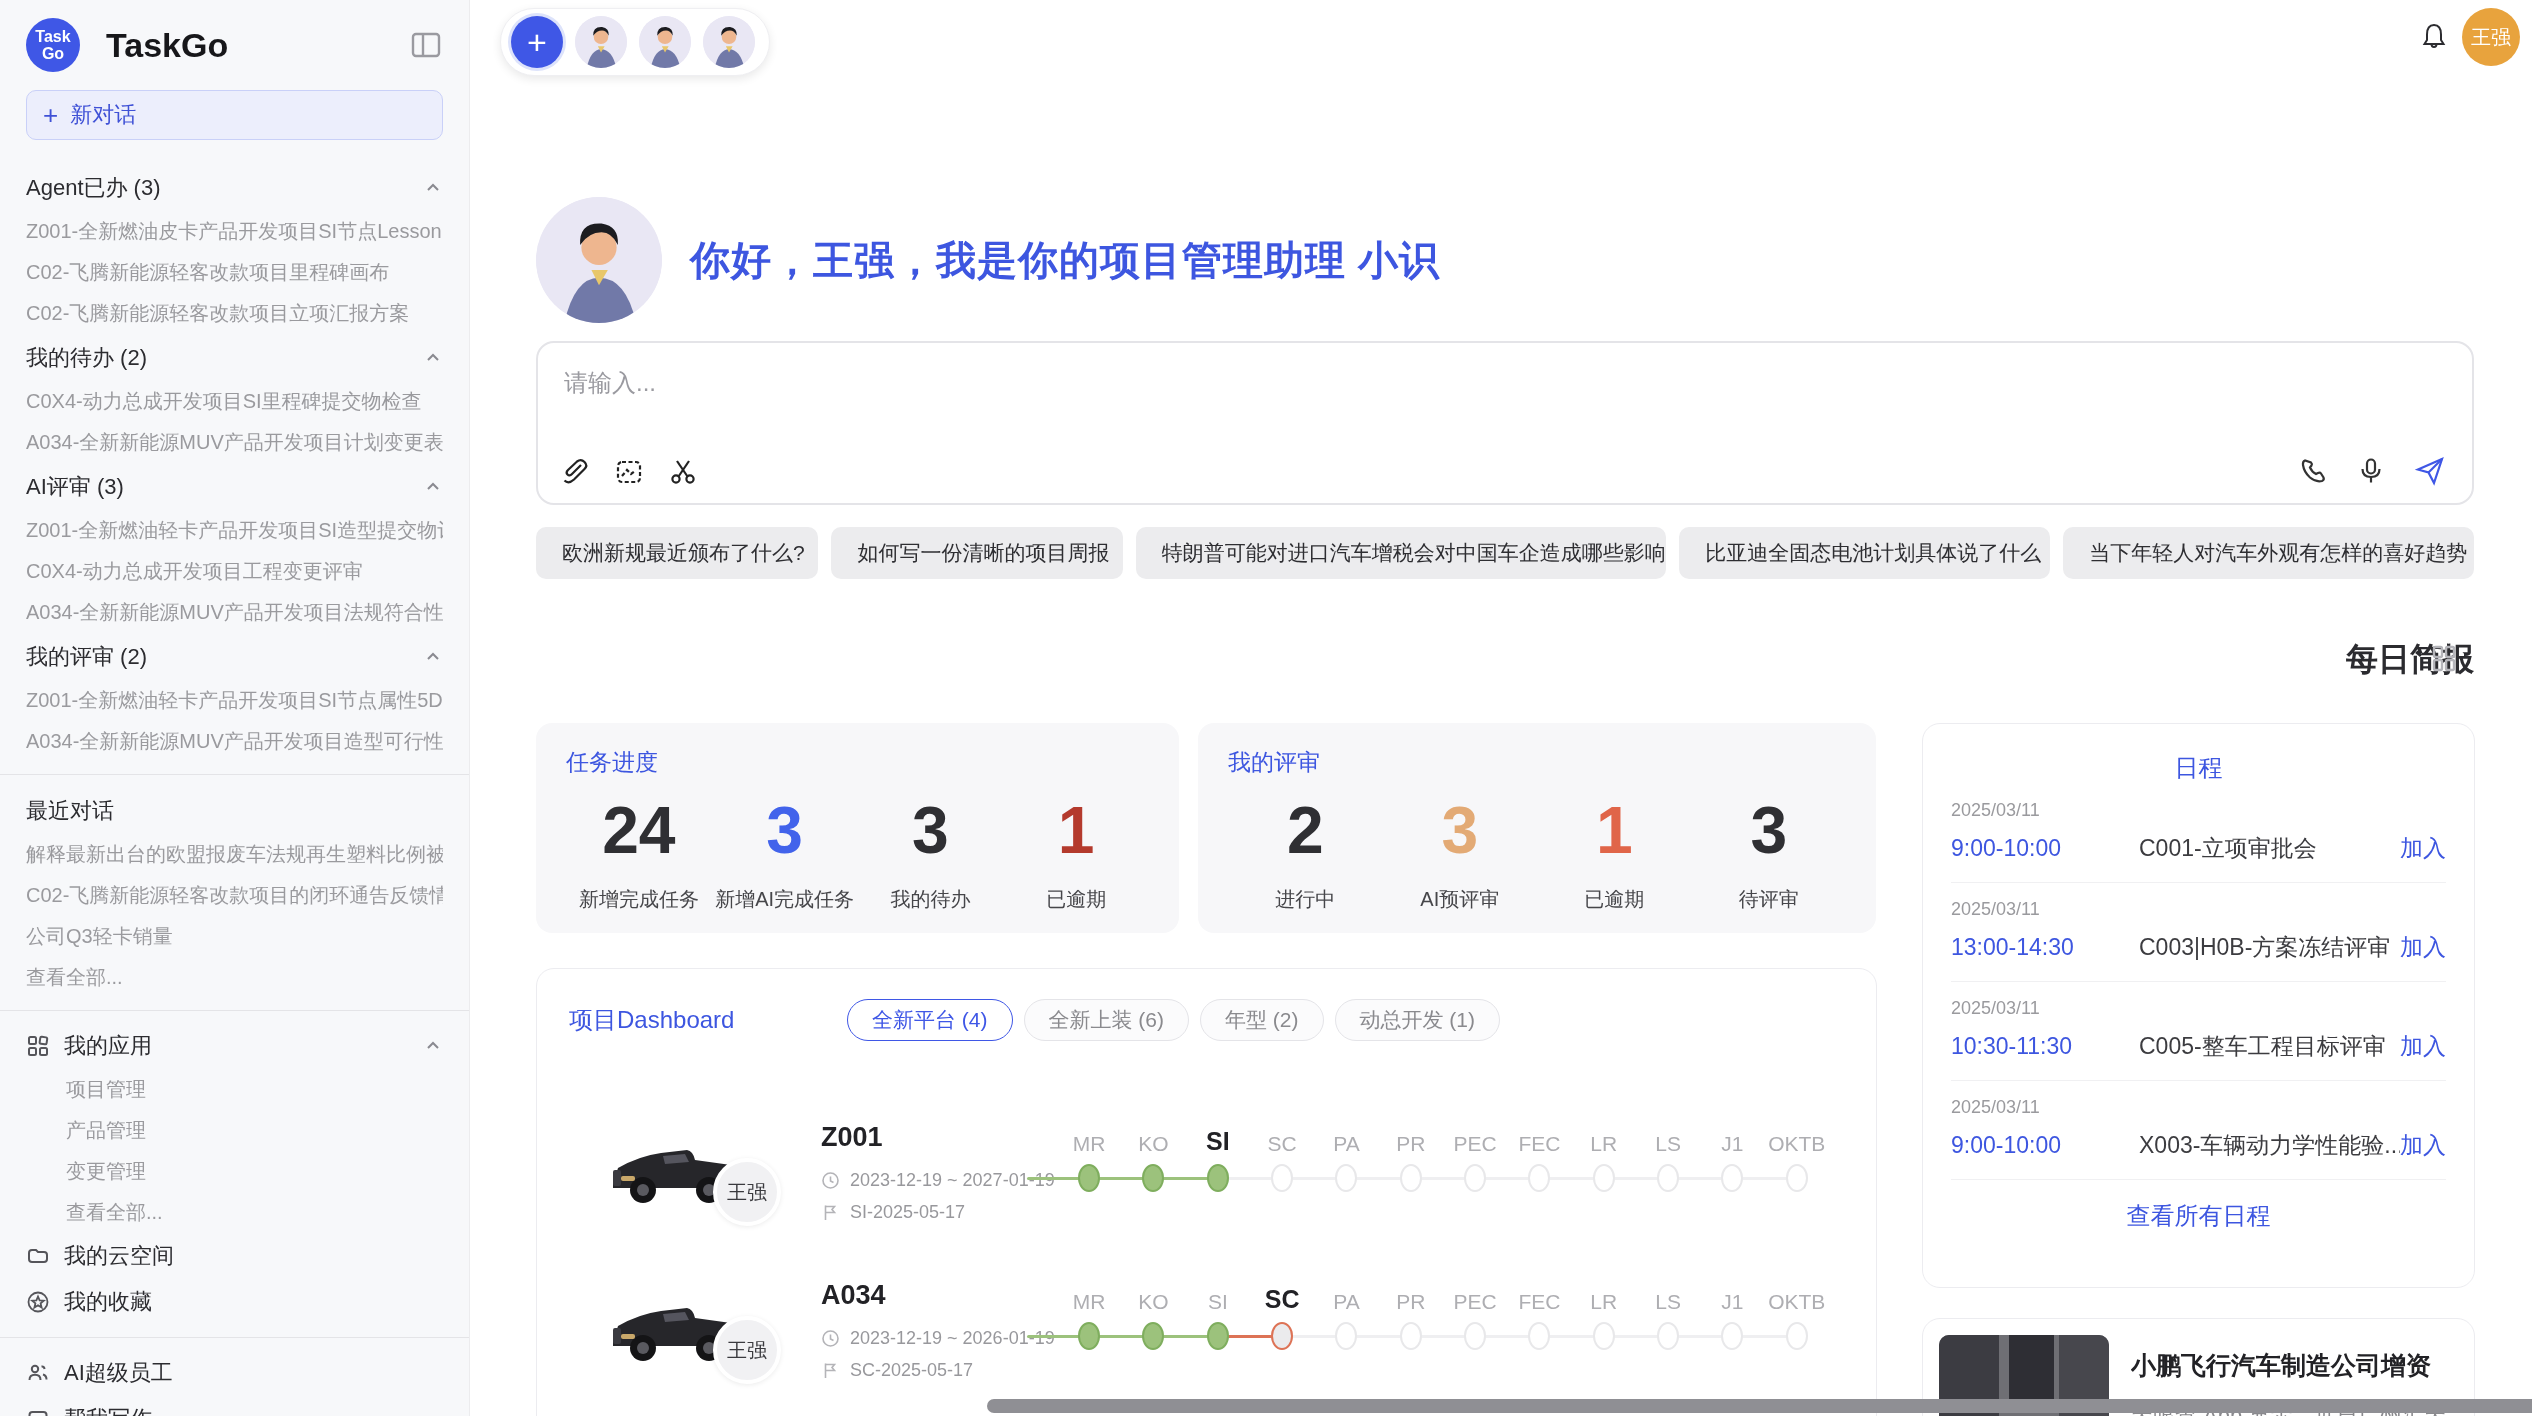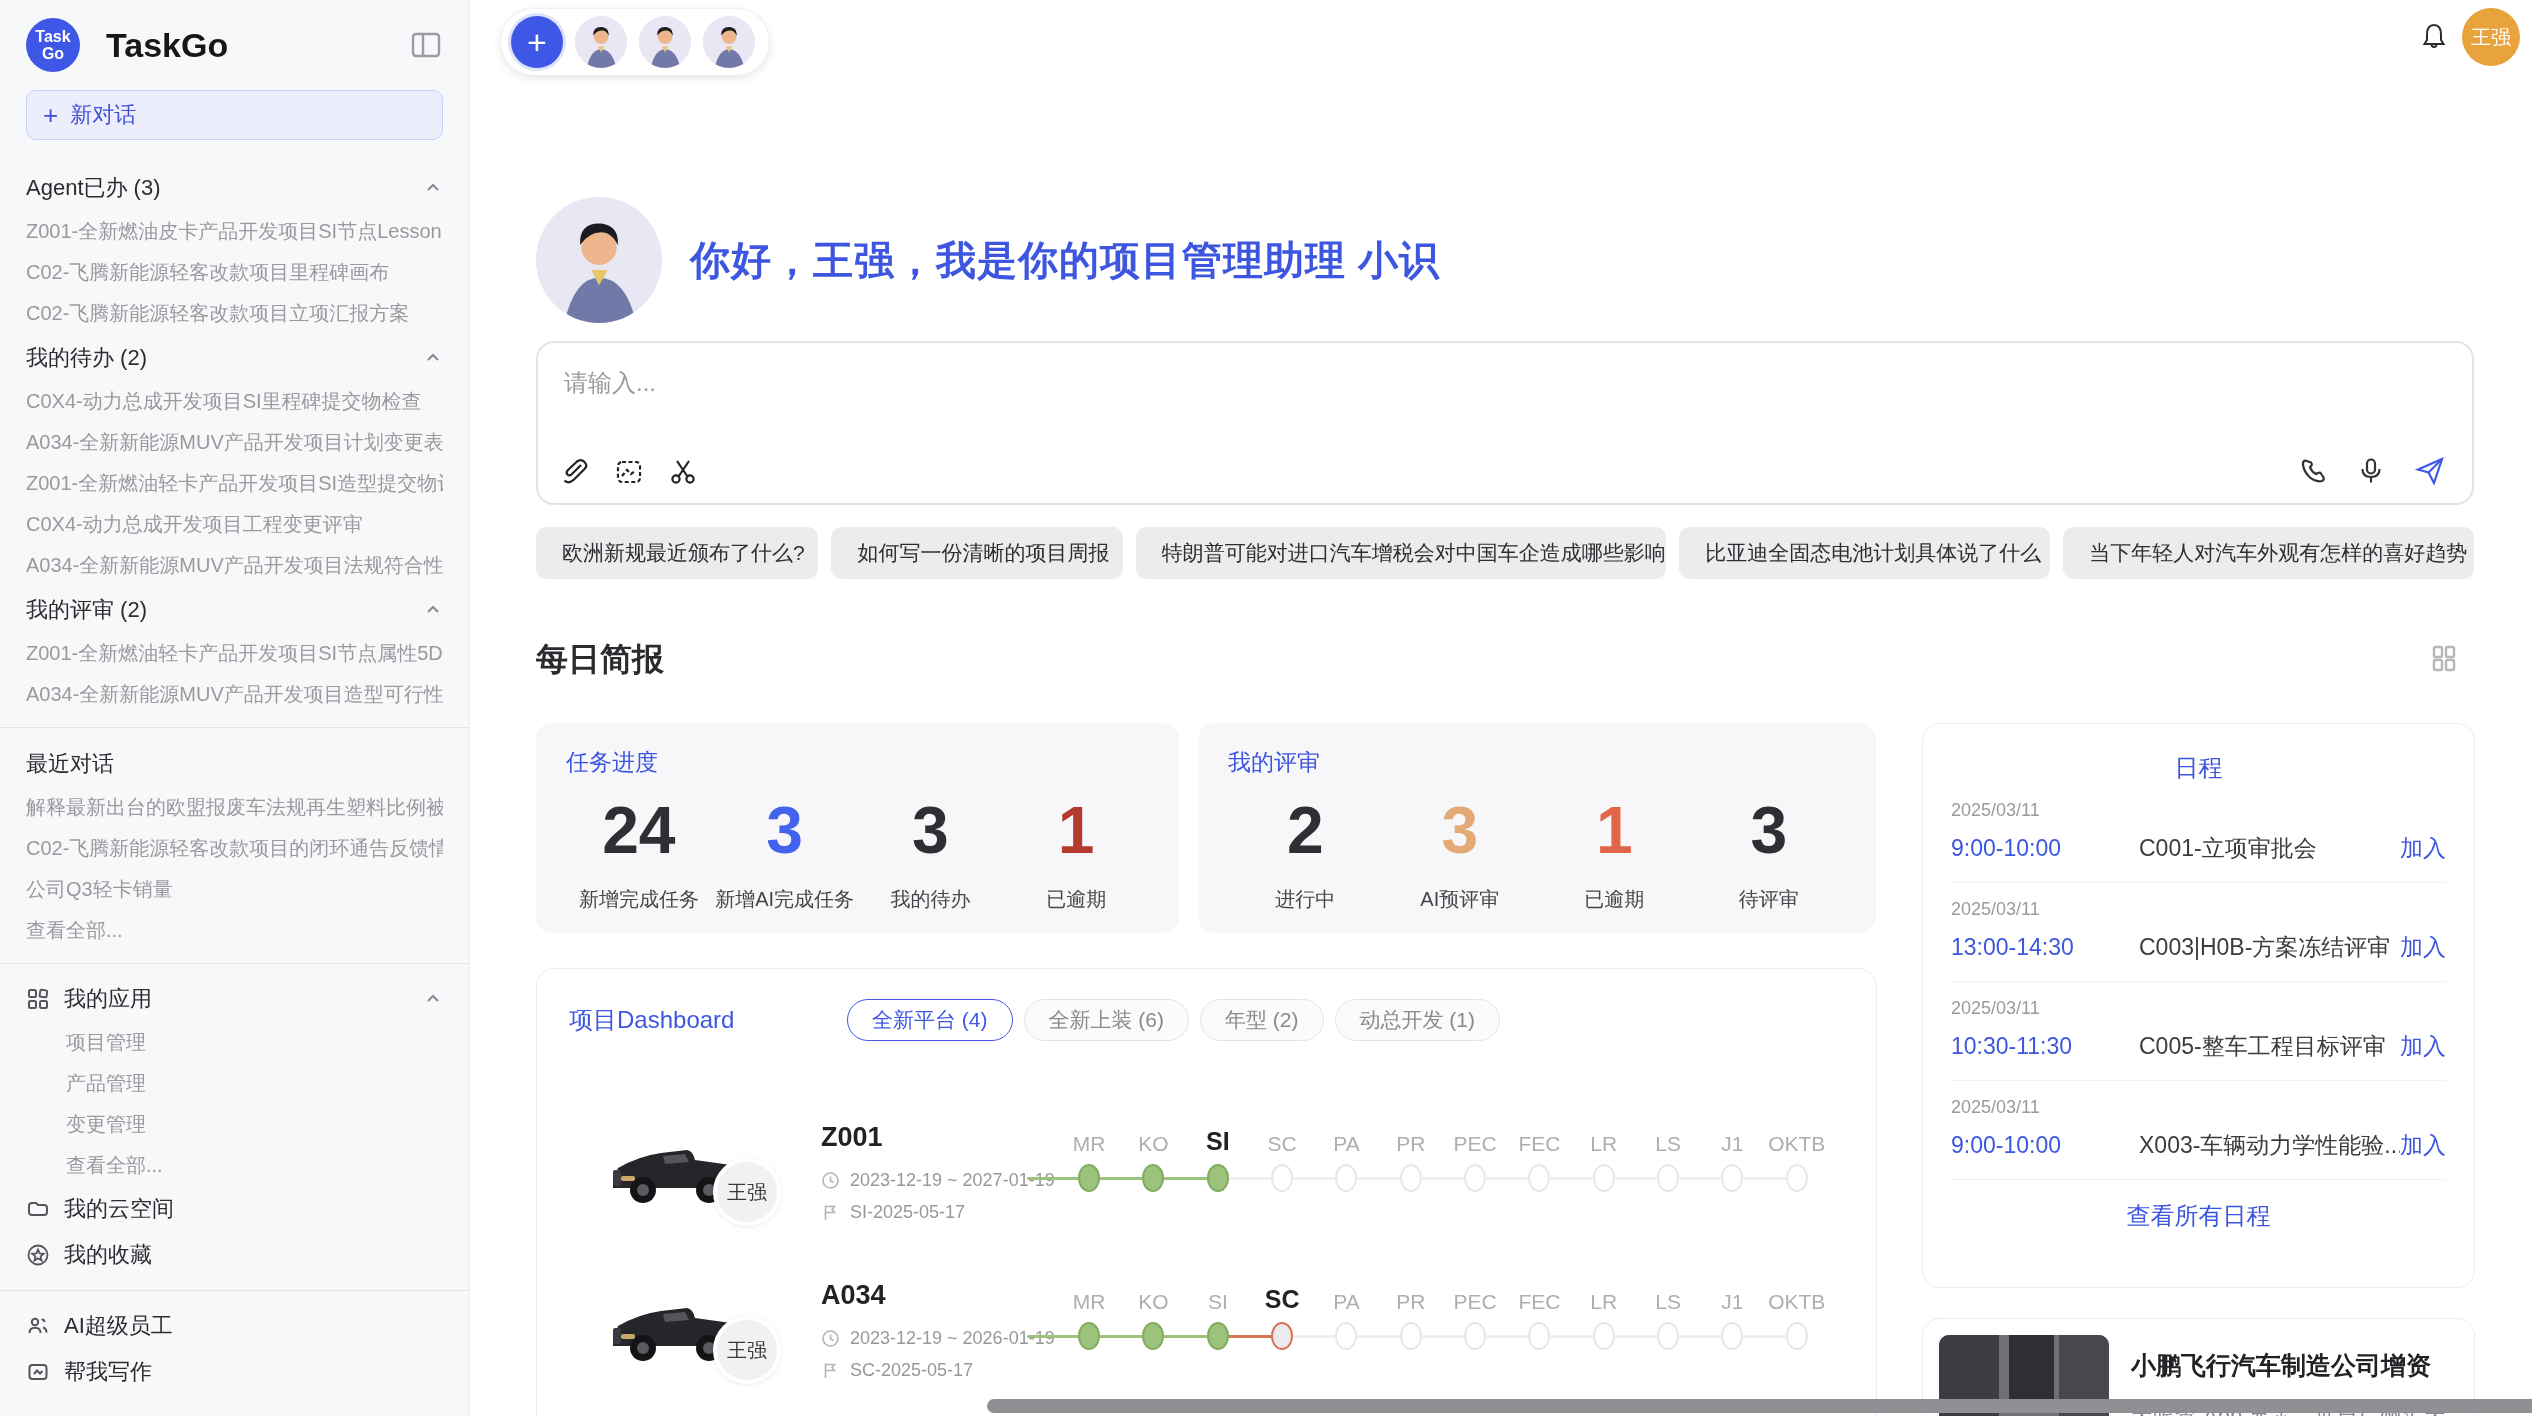--- a/index.html
+++ b/index.html
@@ -39,21 +39,21 @@
   .greet-avatar{width:126px;height:126px;border-radius:50%;overflow:hidden;background:#e9e7f4;flex:none;}
   .greet-text{font-size:40px;font-weight:bold;color:#3d56e0;letter-spacing:1px;}
   .input-box{position:absolute;left:66px;top:341px;width:1938px;height:164px;border:2px solid #e4e4e8;border-radius:18px;box-sizing:border-box;}
   .input-ph{position:absolute;left:26px;top:24px;font-size:24px;color:#9a9aa0;}
   .input-icons-left{position:absolute;left:22px;bottom:16px;display:flex;gap:24px;align-items:center;color:#222;}
   .input-icons-right{position:absolute;right:26px;bottom:16px;display:flex;gap:28px;align-items:center;color:#333;}
   .input-icons-left span,.input-icons-right span{cursor:pointer;display:flex;}
   .chips{position:absolute;left:66px;top:527px;width:1938px;display:flex;justify-content:space-between;gap:13px;}
   .chip{height:52px;line-height:52px;background:#ececee;border-radius:10px;padding:0 26px;font-size:21px;color:#2e2e32;
         white-space:nowrap;cursor:pointer;overflow:hidden;}
-  .briefing{position:absolute;left:66px;top:638px;width:1938px;text-align:left;}
+  .briefing{position:absolute;left:66px;top:638px;width:1938px;text-align:right;}
   .briefing-title{font-size:32px;font-weight:bold;color:#2b2b2f;}
   .briefing-grid{position:absolute;right:14px;top:4px;color:#b5b5ba;cursor:pointer;}
   .stats-card{position:absolute;background:#f7f7f9;border-radius:16px;height:210px;box-sizing:border-box;padding:24px 30px;}
   .stats-title{font-size:23px;color:#3d56e0;}
   .stats-row{display:flex;margin-top:12px;}
   .stat{flex:1;text-align:center;}
   .stat-val{font-size:66px;font-weight:600;line-height:80px;}
   .stat-label{font-size:20px;color:#46464a;margin-top:16px;}
   
   .dash{position:absolute;left:66px;top:968px;width:1341px;height:900px;background:#fff;border:1px solid #ececf0;border-radius:18px;
@@ -159,20 +159,28 @@
         <div class="sb-header">
           <span>我的待办 (2)</span>
           <span class="chev">
             <svg width="20" height="20" viewBox="0 0 20 20" fill="none" stroke="currentColor" stroke-width="2">
               <polyline points="5 12 10 7 15 12"></polyline>
             </svg>
           </span>
         </div>
         <div class="sb-item">C0X4-动力总成开发项目SI里程碑提交物检查</div>
         <div class="sb-item">A034-全新新能源MUV产品开发项目计划变更表编写</div>
+        <div class="sb-header">
+          <span>AI评审 (3)</span>
+          <span class="chev">
+            <svg width="20" height="20" viewBox="0 0 20 20" fill="none" stroke="currentColor" stroke-width="2">
+              <polyline points="5 12 10 7 15 12"></polyline>
+            </svg>
+          </span>
+        </div>
         <div class="sb-item">Z001-全新燃油轻卡产品开发项目SI造型提交物评审</div>
         <div class="sb-item">C0X4-动力总成开发项目工程变更评审</div>
         <div class="sb-item">A034-全新新能源MUV产品开发项目法规符合性评审</div>
         <div class="sb-header">
           <span>我的评审 (2)</span>
           <span class="chev">
             <svg width="20" height="20" viewBox="0 0 20 20" fill="none" stroke="currentColor" stroke-width="2">
               <polyline points="5 12 10 7 15 12"></polyline>
             </svg>
           </span>

